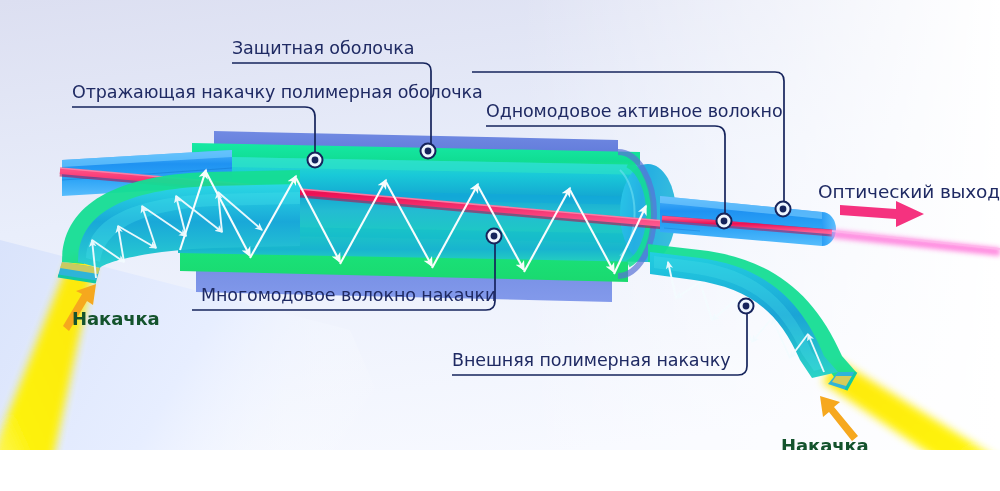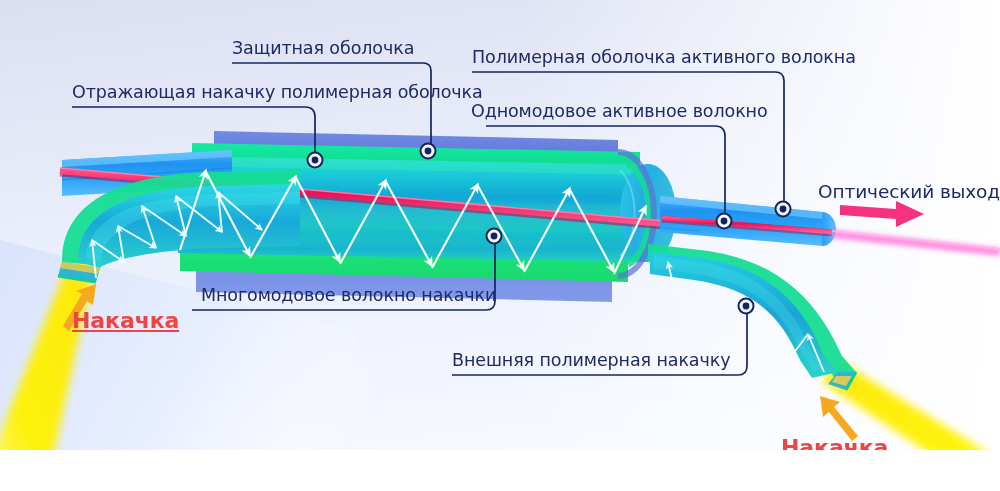--- a/index.html
+++ b/index.html
@@ -13,21 +13,21 @@
   #art{position:absolute;inset:0;}
   .lbl{
     position:absolute;
     color:#1f2a63;
     font-size:17.5px;
     font-family:"DejaVu Sans","Liberation Sans",sans-serif;
     white-space:nowrap;
     letter-spacing:-0.1px;
     line-height:1;
   }
-  .lbl-pump{font-size:22px;font-weight:bold;color:#ef4444;text-decoration:underline;}
+  .lbl-pump{font-size:18px;font-weight:bold;color:#14532d;}
   .lbl-out{font-size:18.5px;color:#1f2a63;}
 </style>
 </head>
 <body>
 
 <div id="stage">
 
   <svg id="bg" viewBox="0 0 1000 491" preserveAspectRatio="none">
     <defs>
       <linearGradient id="gbgTop" x1="0" y1="0" x2="0.25" y2="1">
@@ -316,23 +316,22 @@
     </g>
     <g>
       <path d="M858,436 L834,407 L840,402 L820,396 L823,417 L829,412 L852,441 Z" fill="#f6a81e"></path>
     </g>
   </svg>
 
   <div class="lbl" style="left:232px; top:40px;">Защитная оболочка</div>
 
   <div class="lbl" style="left:72px; top:84px;">Отражающая накачку полимерная оболочка</div>
 
-  <div class="lbl" style="left:472px; top:49px;">Полимерная оболочка активного волокна</div>
-
-  <div class="lbl" style="left:471px; top:103px;">Одномодовое активное волокно</div>
+
+  <div class="lbl" style="left:486px; top:103px;">Одномодовое активное волокно</div>
 
   <div class="lbl" style="left:192px; top:287px;margin-left:9px;">Многомодовое волокно накачки</div>
 
   <div class="lbl" style="left:452px; top:352px;">Внешняя полимерная накачку</div>
 
   <div class="lbl lbl-out" style="left:818px; top:183px;">Оптический выход</div>
 
   <div class="lbl lbl-pump" style="left:72px; top:310px;">Накачка</div>
 
   <div class="lbl lbl-pump" style="left:781px; top:437px;">Накачка</div>

